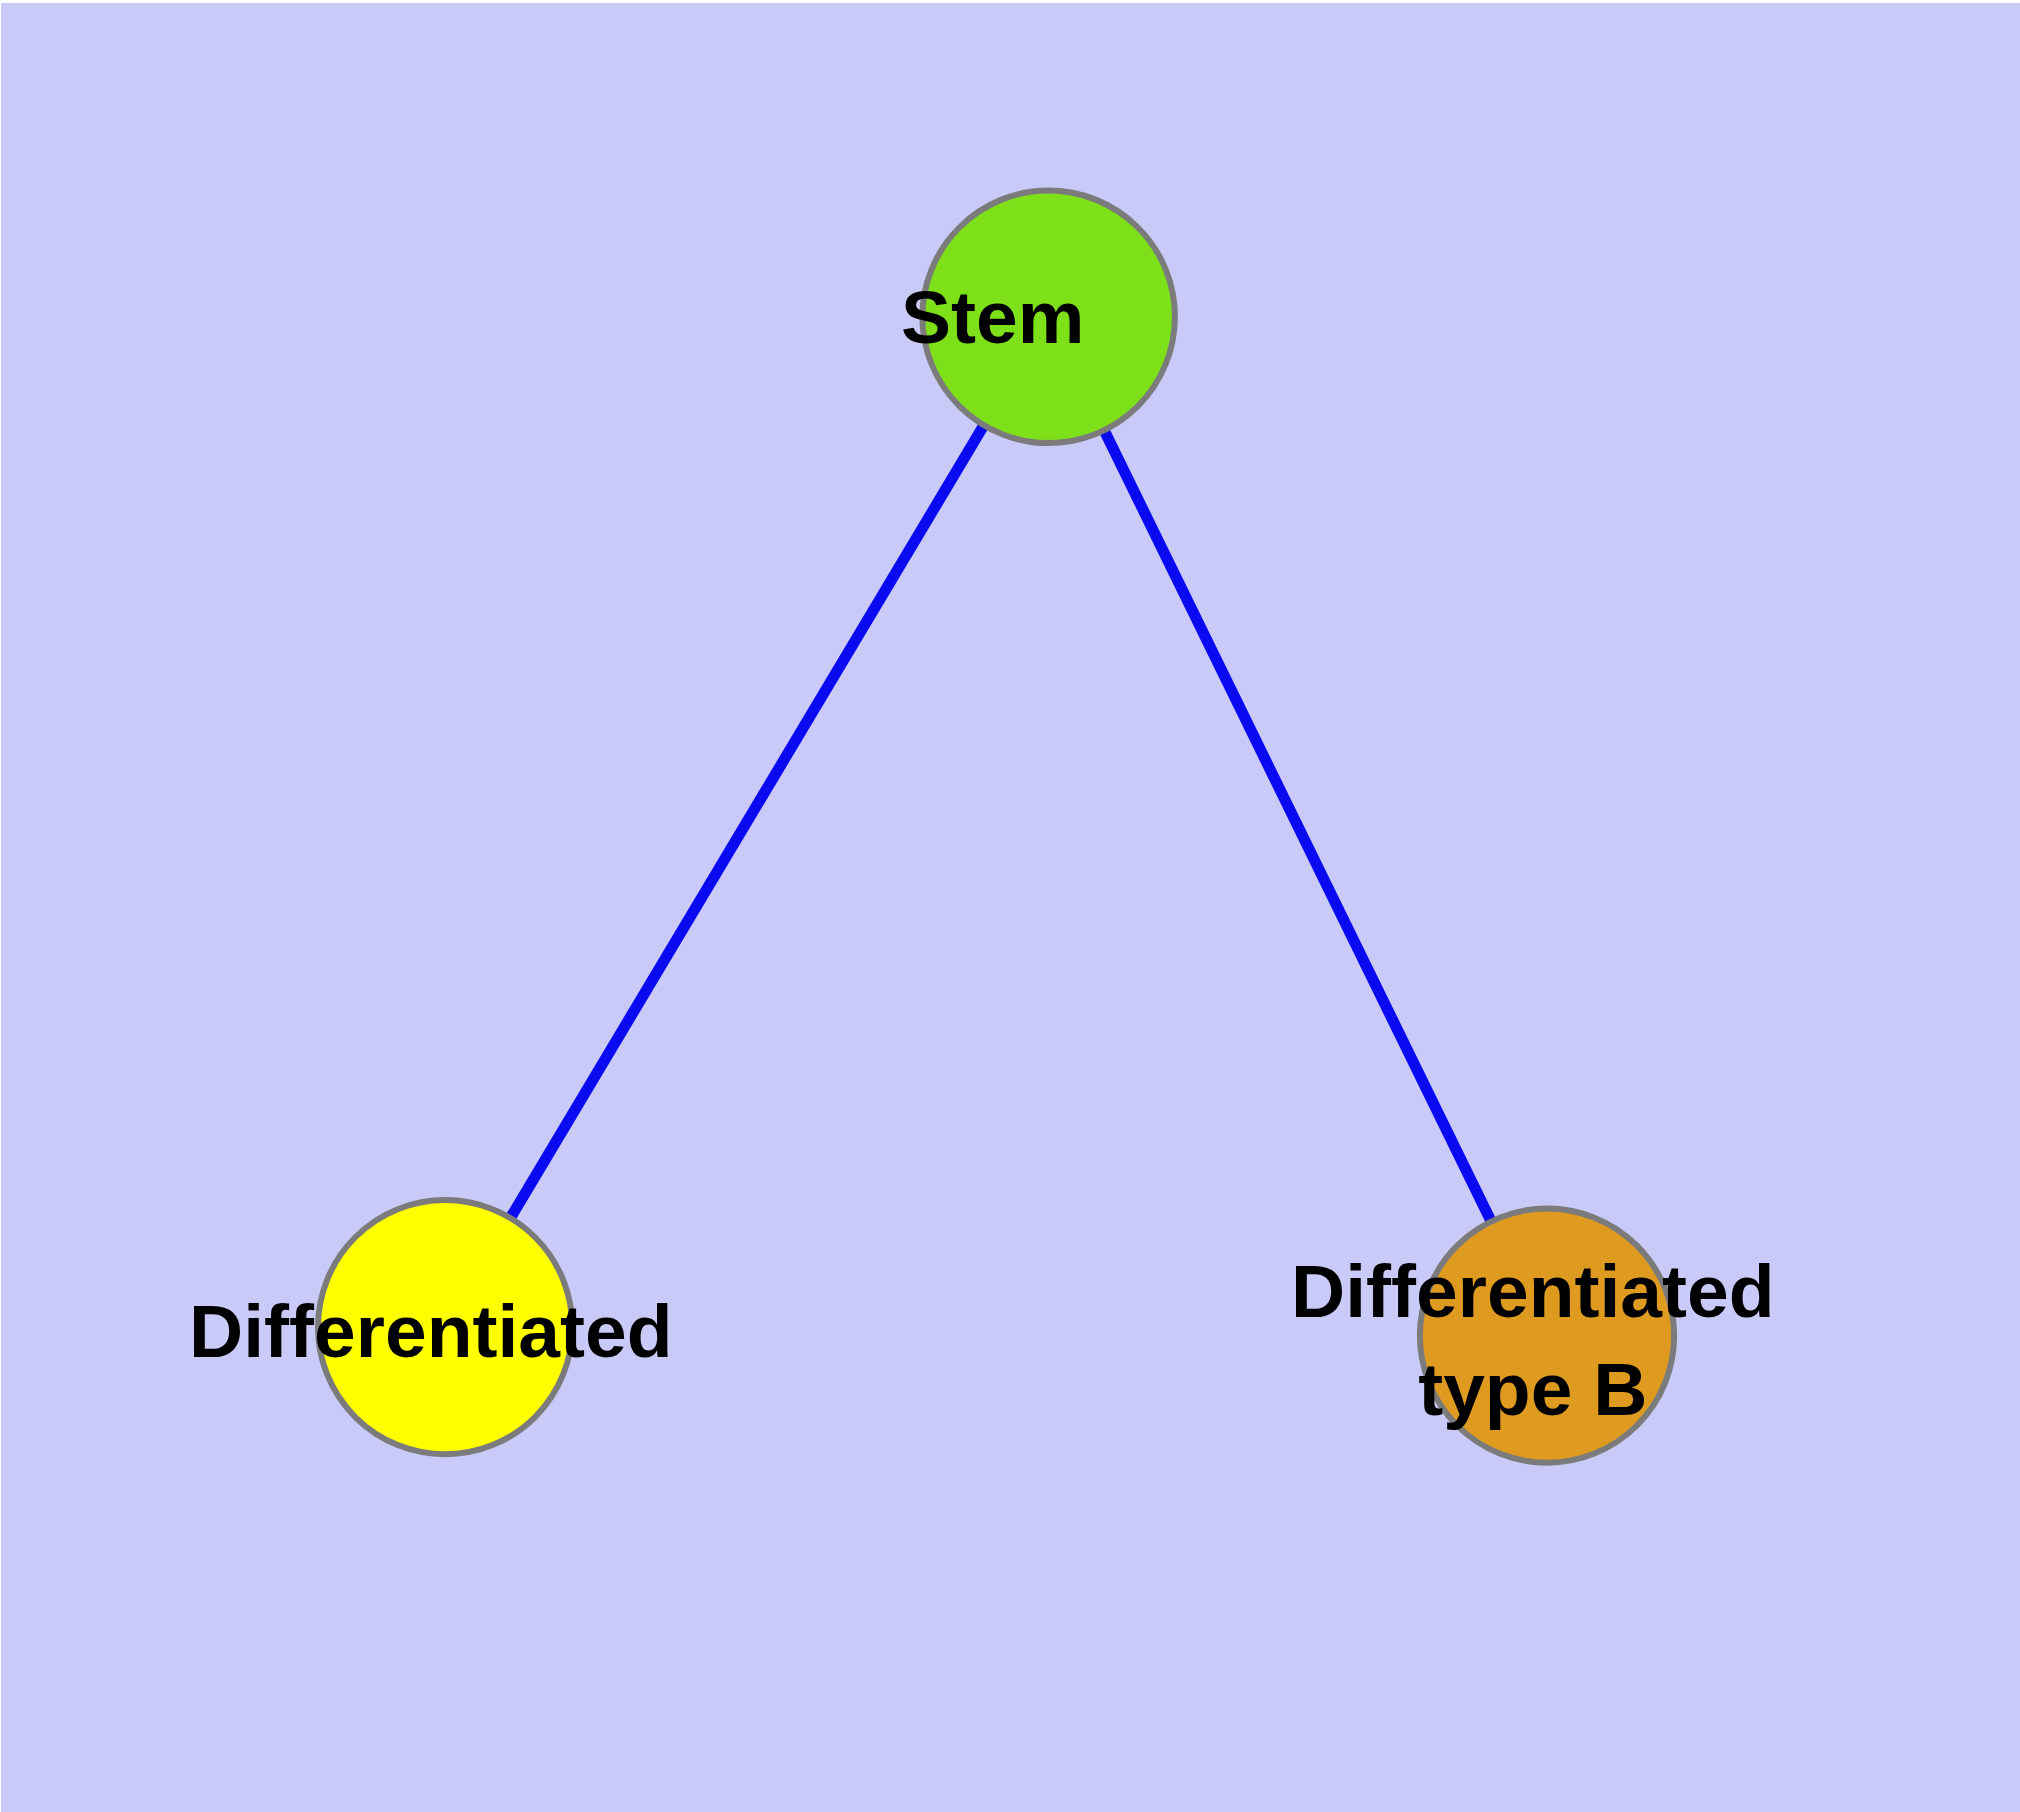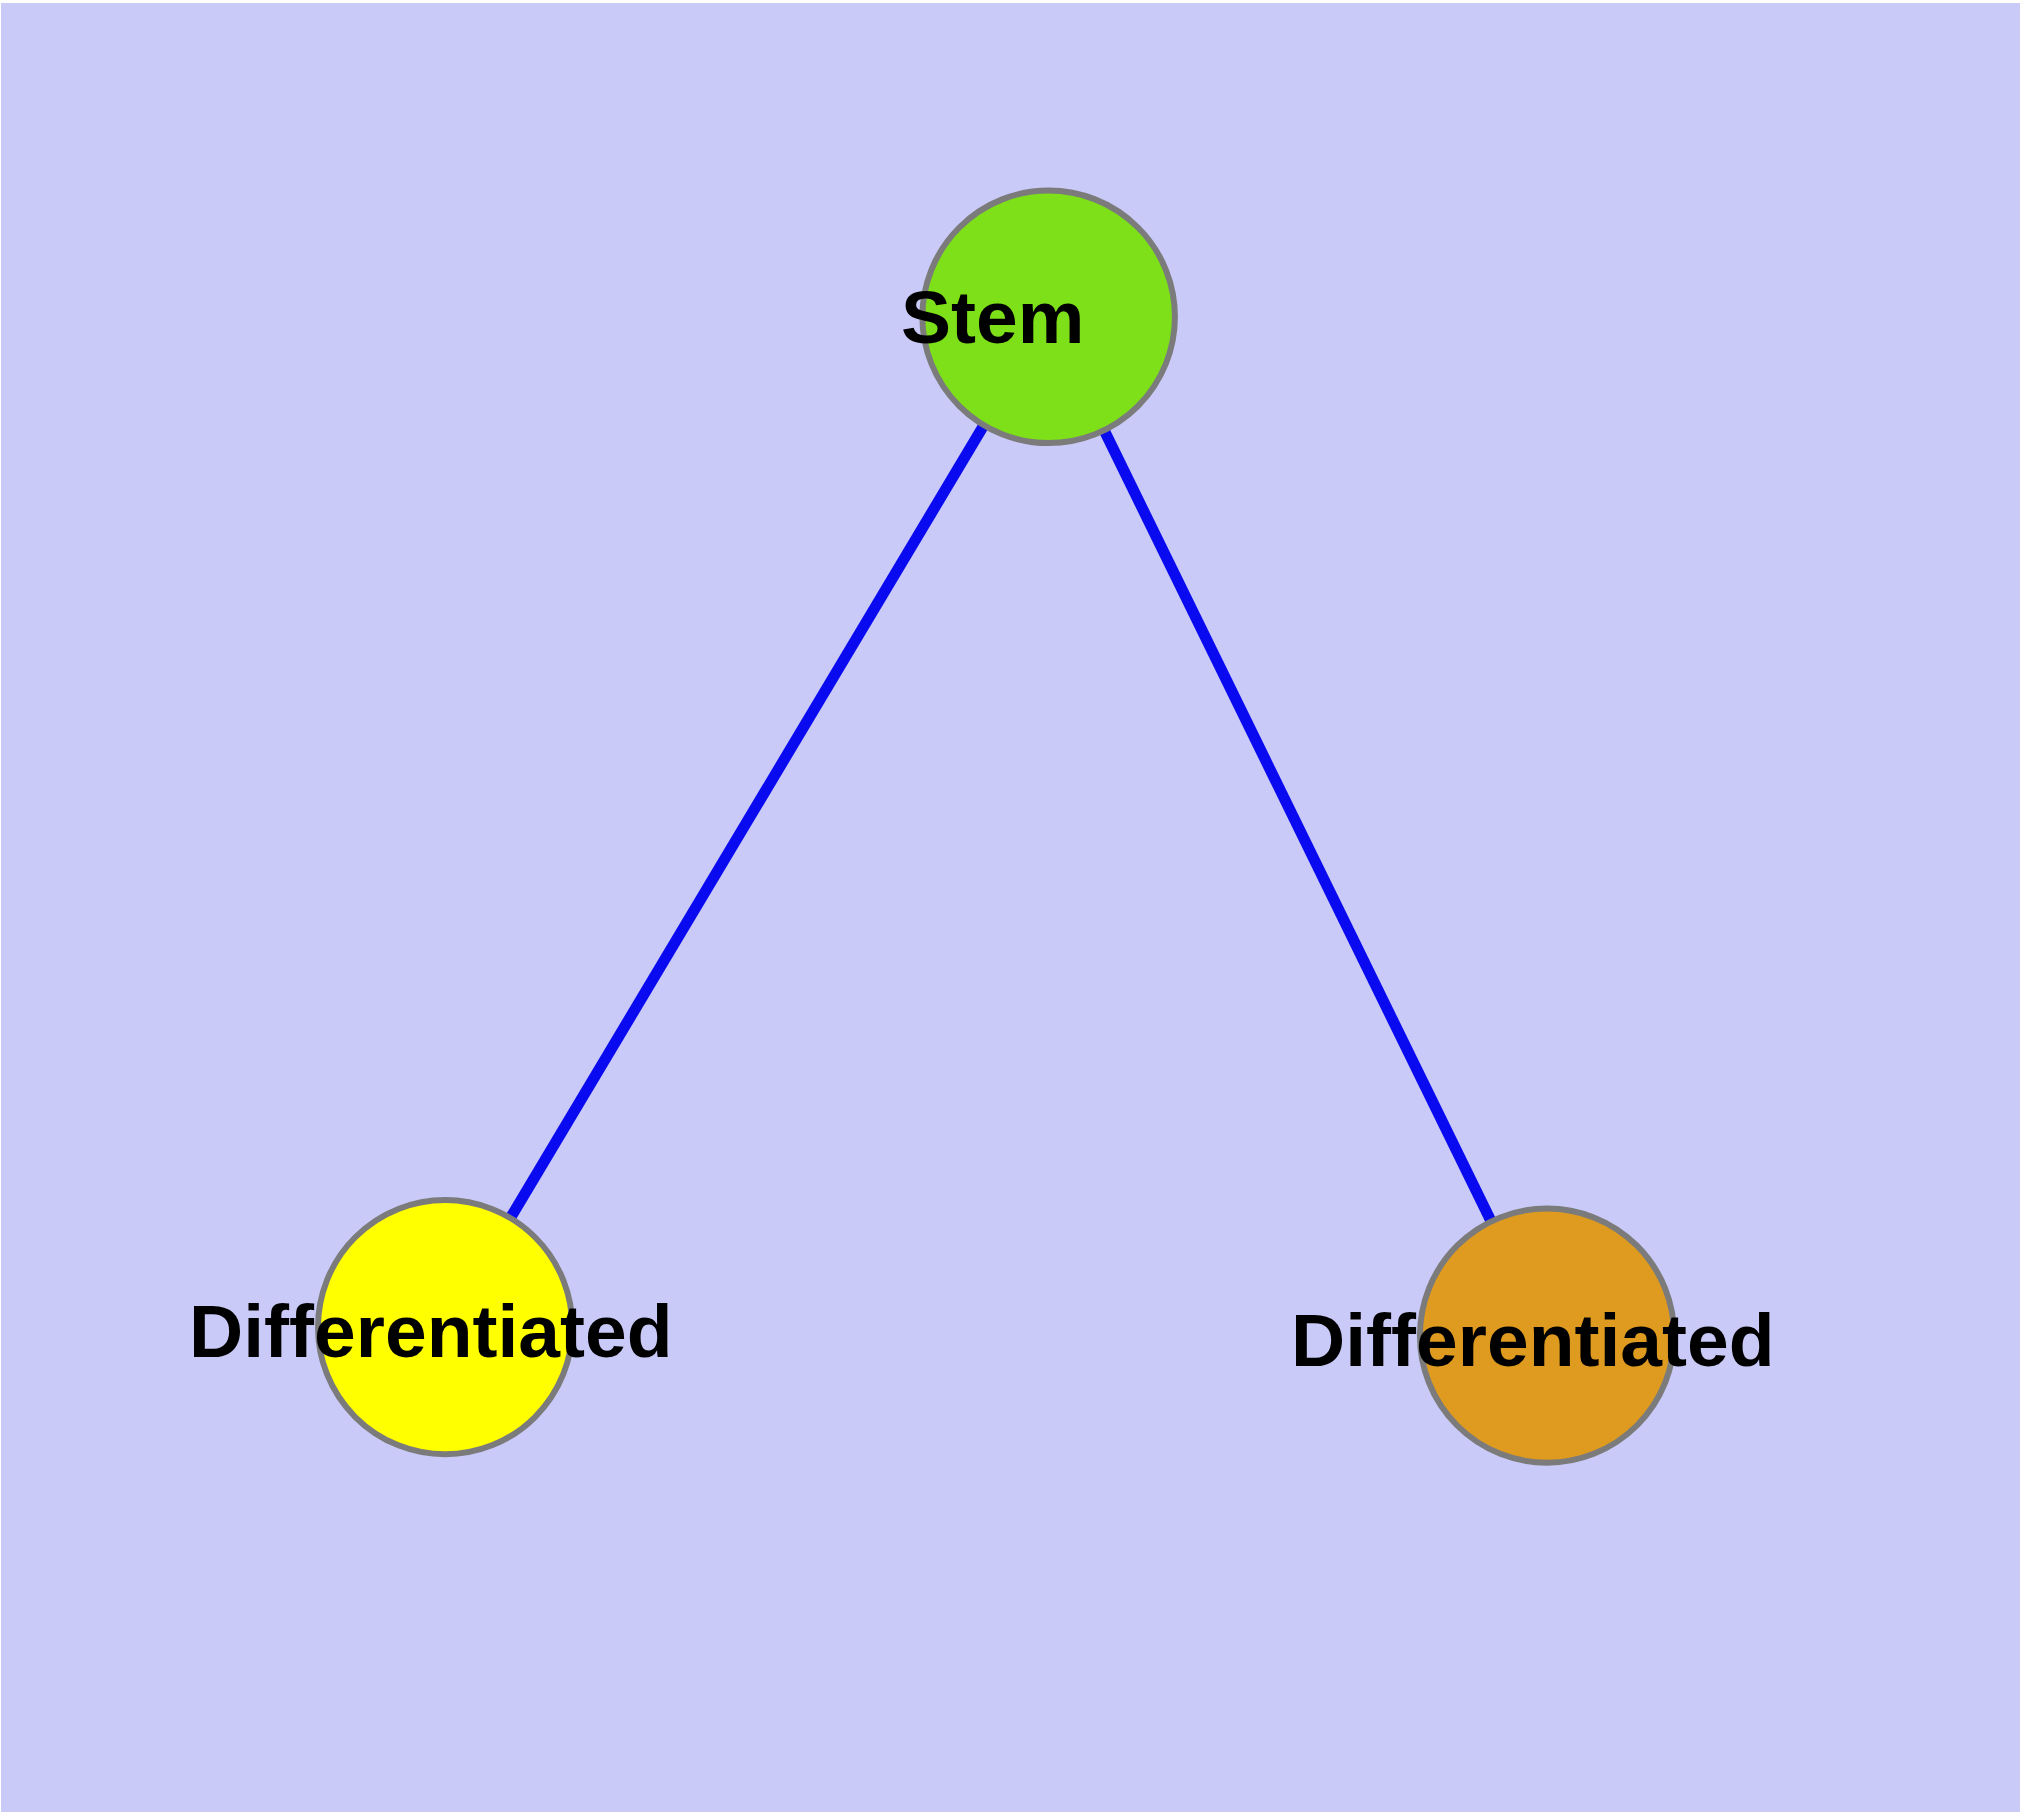--- a/index.html
+++ b/index.html
@@ -59,16 +59,17 @@
   </svg>
 
   <div class="node-label" style="left:992px; top:314px;">Stem</div>
 
   <div class="node-label" style="left:430px; top:1328px;">
     <div>Differentiated</div>
   </div>
 
   <div class="node-label" style="left:1532px; top:1337px;">
     <div>Differentiated</div>
+    <div>type B</div>
   </div>
 
 </div>
 
 
 </body></html>

